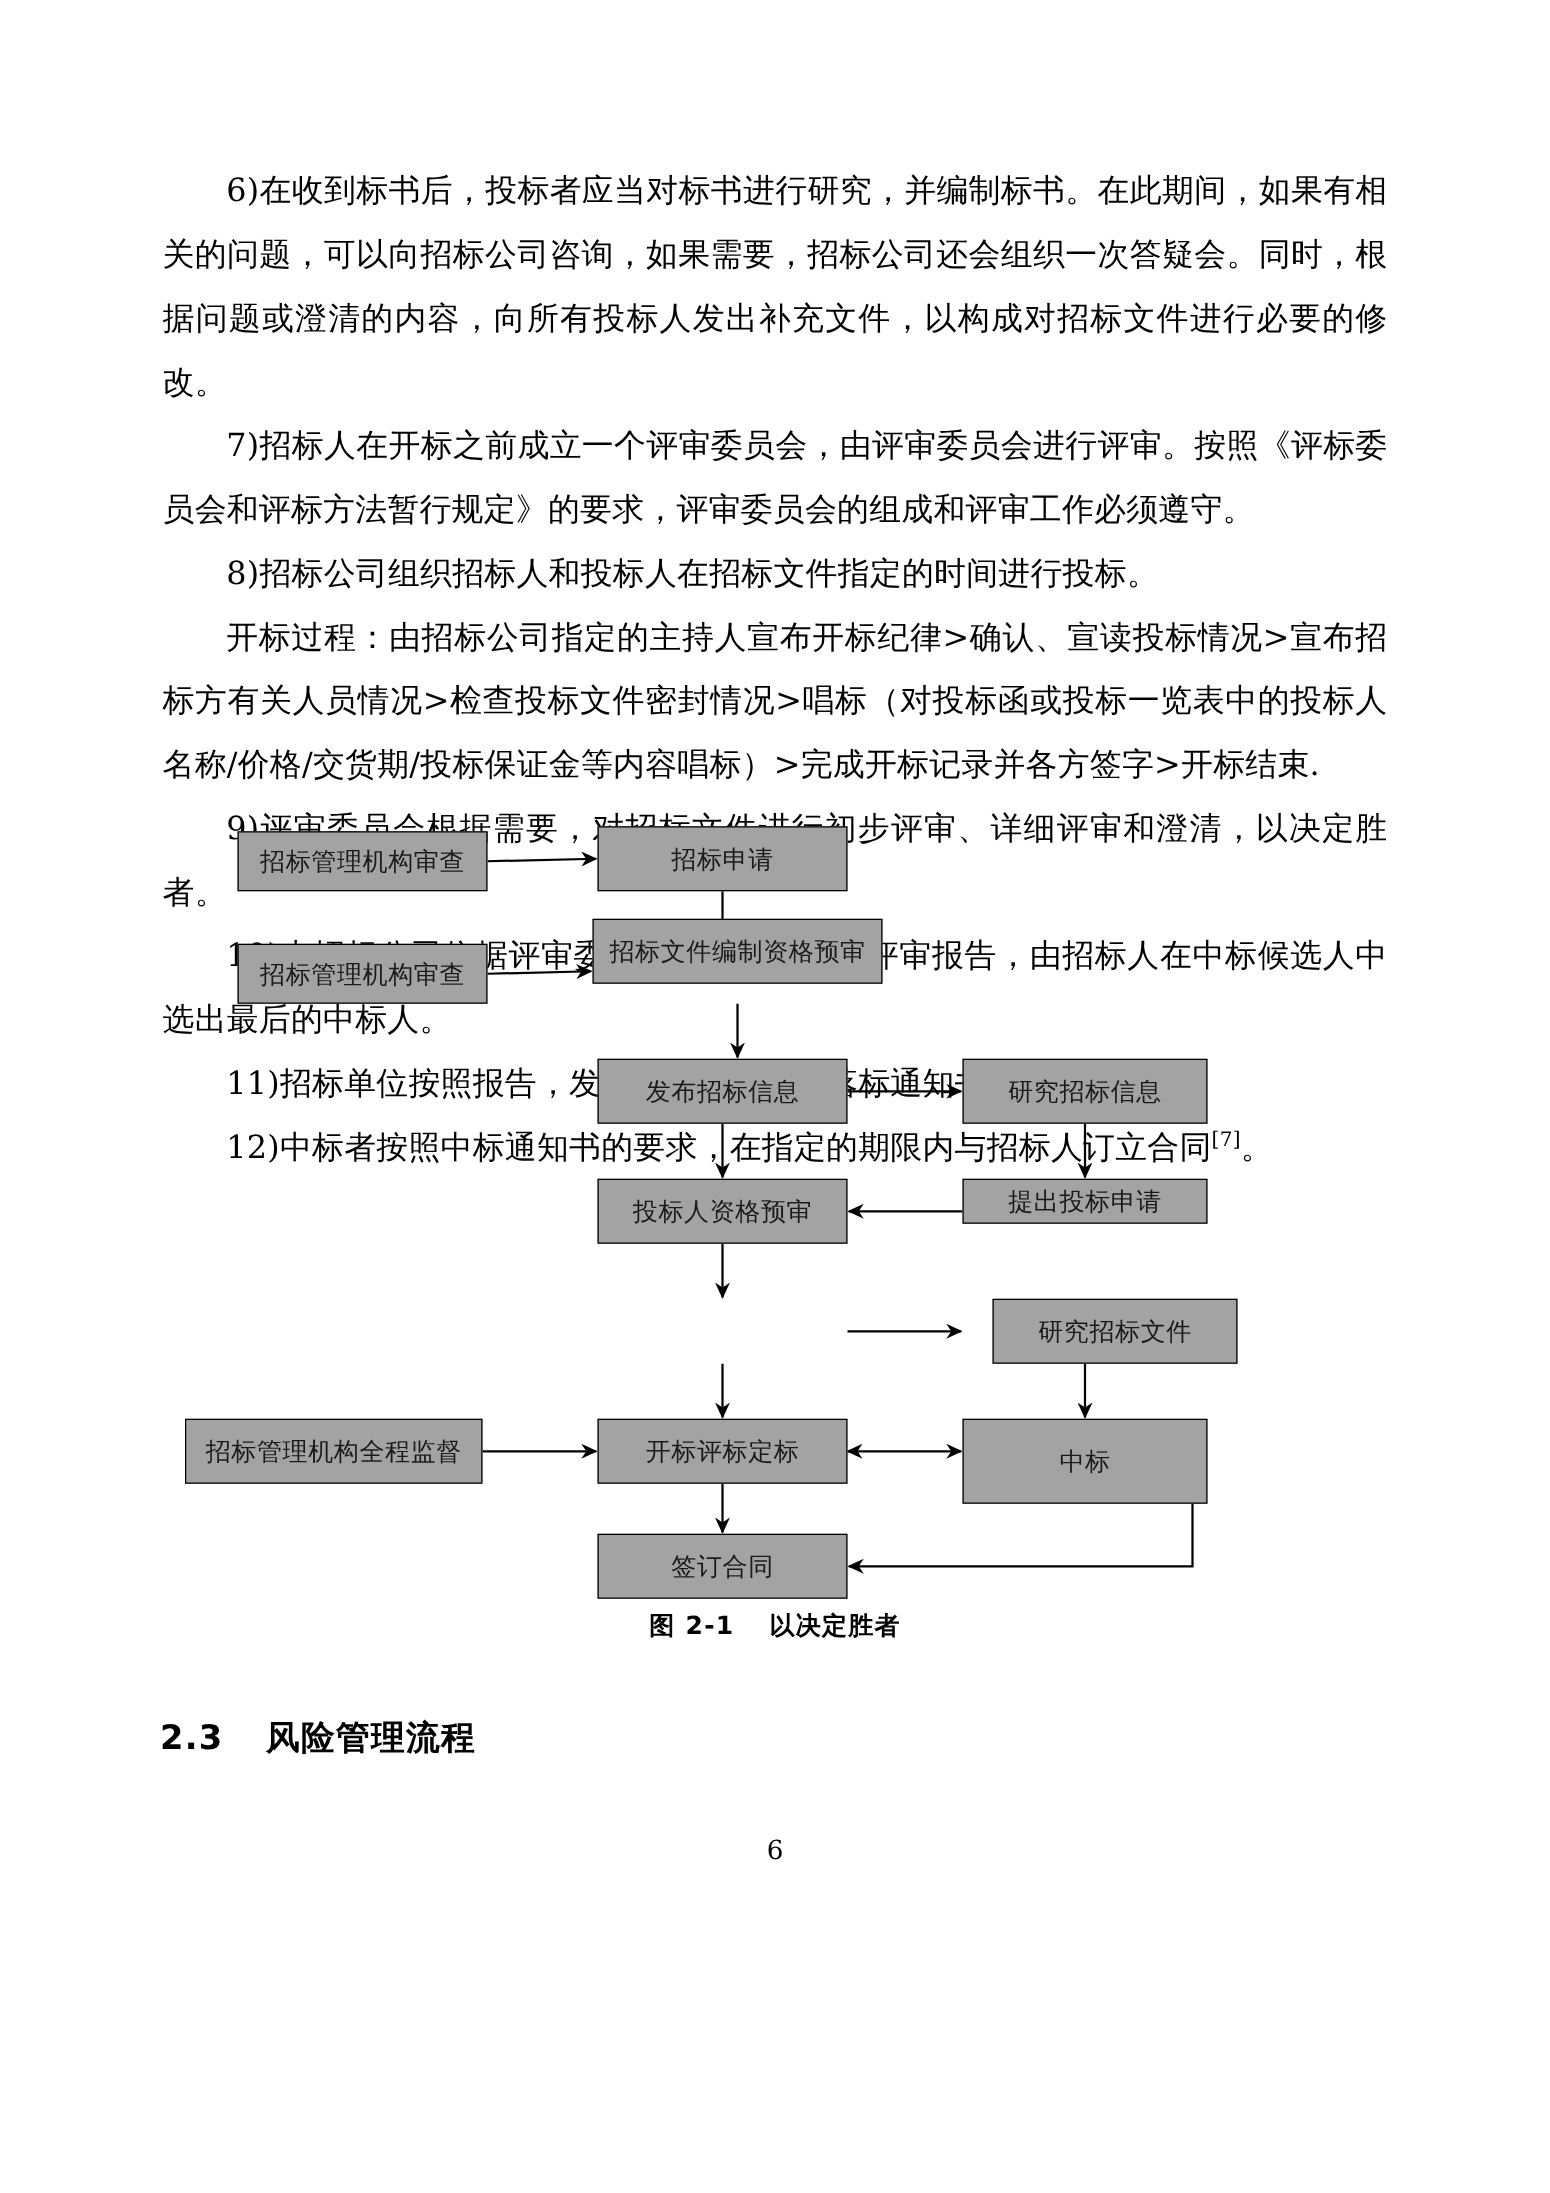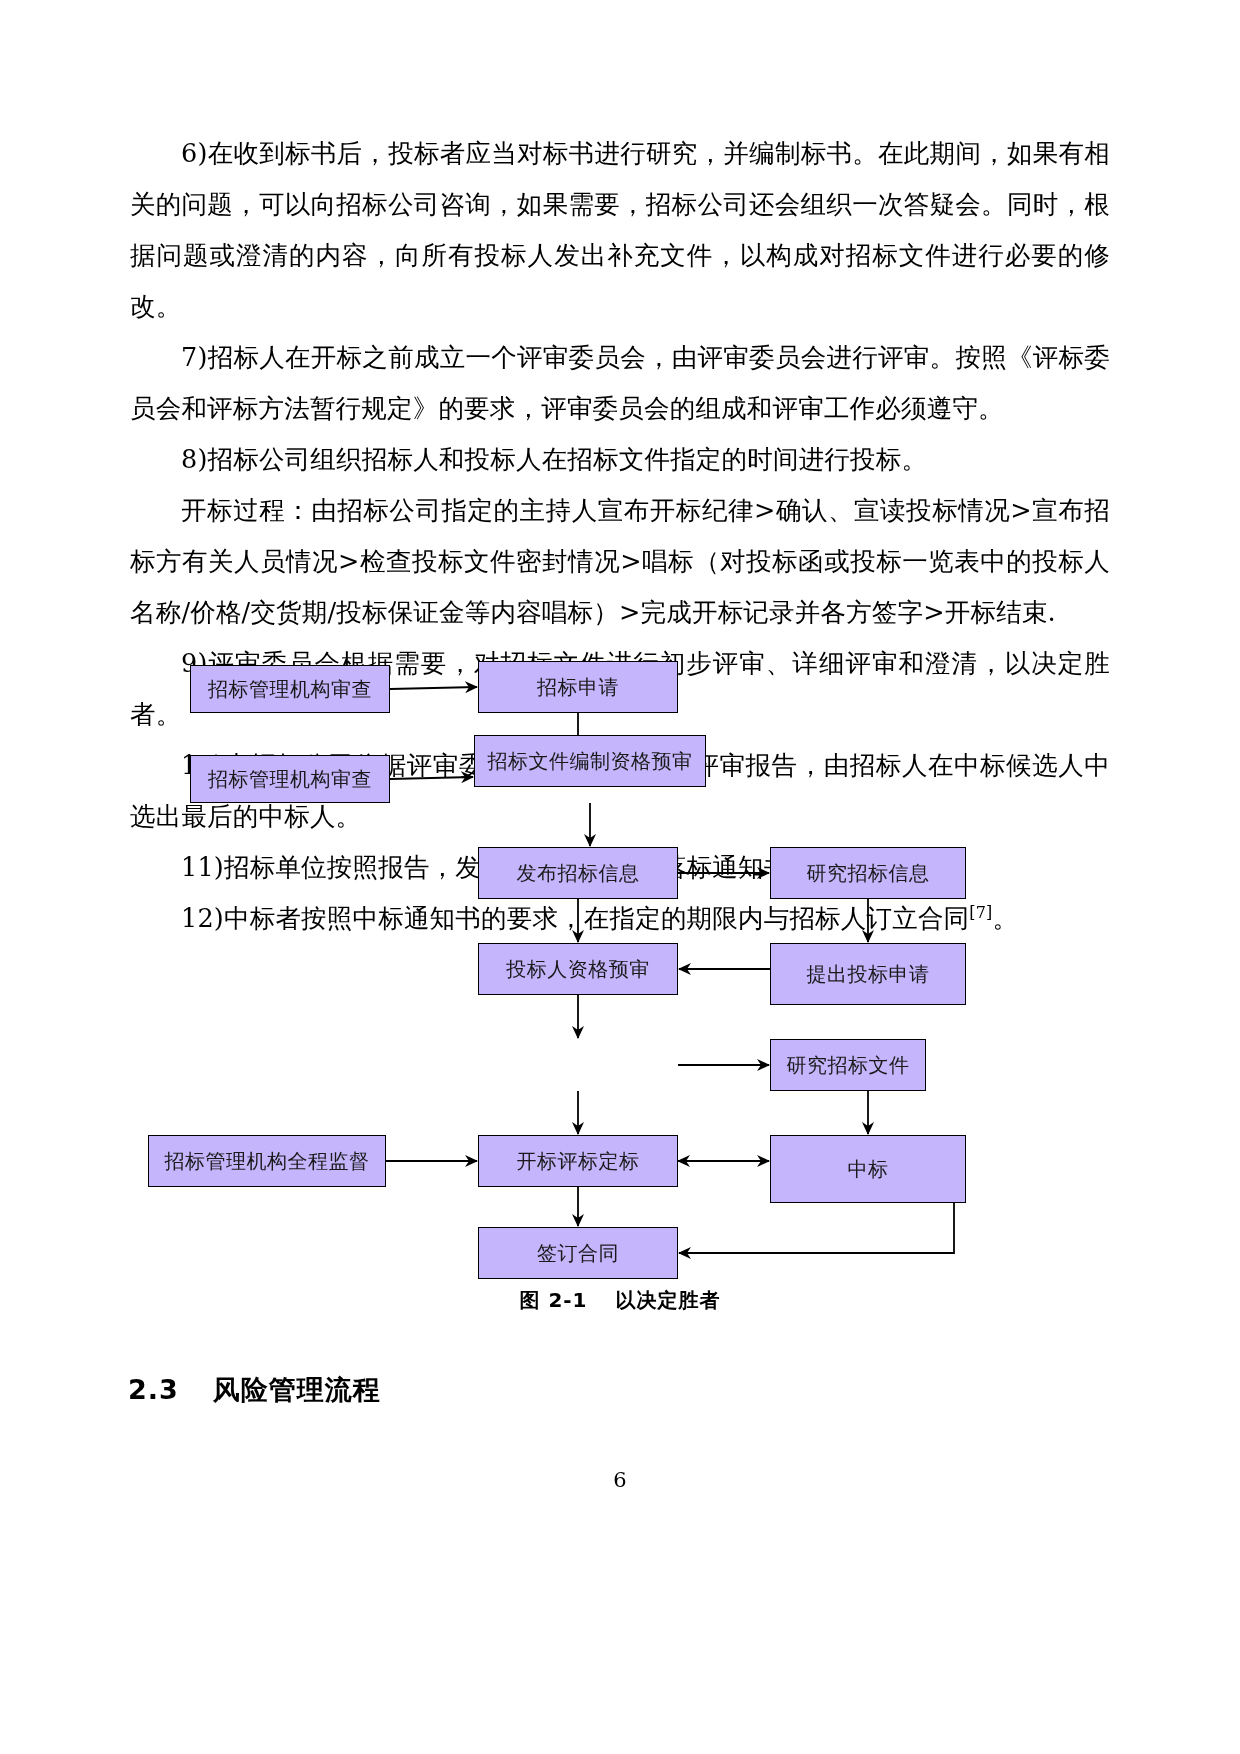--- a/index.html
+++ b/index.html
@@ -44,21 +44,21 @@
     left:130px; top:655px;
     width:980px; height:660px;
   }
   .fig-canvas {
     position:absolute; left:0; top:0;
     width:980px; height:620px;
   }
   .node {
     position:absolute;
     border:1.6px solid #000;
-    background:#c4b5fd;
+    background:#a3a3a3;
     display:flex;
     align-items:center;
     justify-content:center;
     font-family:"DejaVu Sans","Liberation Sans",sans-serif;
     font-size:20px;
     color:#1a1a1a;
     box-sizing:border-box;
     white-space:nowrap;
     letter-spacing:0.5px;
   }
@@ -152,24 +152,24 @@
         </div>
         <div class="node" style="left: 640px; top: 192px; width: 196px; height: 52px;">
           <span>研究招标信息</span>
         </div>
         <div class="node" style="left: 348px; top: 192px; width: 200px; height: 52px;">
           <span>发布招标信息</span>
         </div>
         <div class="node" style="left: 348px; top: 288px; width: 200px; height: 52px;">
           <span>投标人资格预审</span>
         </div>
-        <div class="node" style="left: 640px; top: 288px; width: 196px; height: 62px;">
+        <div class="node" style="left: 640px; top: 288px; width: 196px; height: 36px;">
           <span>提出投标申请</span>
         </div>
-        <div class="node" style="left: 640px; top: 384px; width: 156px; height: 52px; font-family: Liberation Serif, serif;">
+        <div class="node" style="left: 664px; top: 384px; width: 196px; height: 52px; font-family: Liberation Serif, serif;">
           <span>研究招标文件</span>
         </div>
         <div class="node" style="left: 18px; top: 480px; width: 238px; height: 52px;">
           <span>招标管理机构全程监督</span>
         </div>
         <div class="node" style="left: 348px; top: 480px; width: 200px; height: 52px;">
           <span>开标评标定标</span>
         </div>
         <div class="node" style="left: 640px; top: 480px; width: 196px; height: 68px;">
           <span>中标</span>

